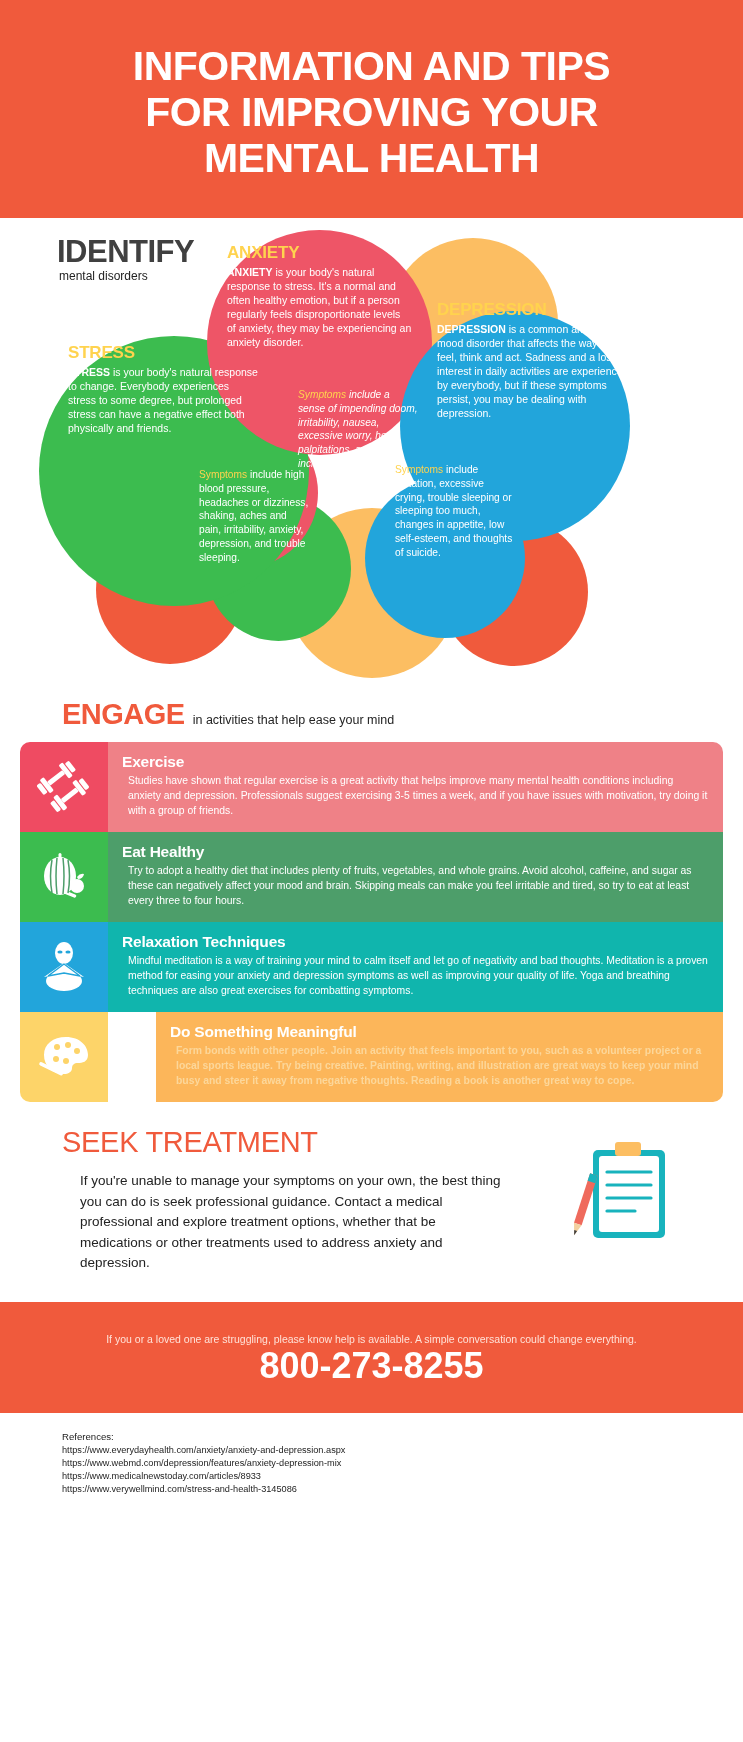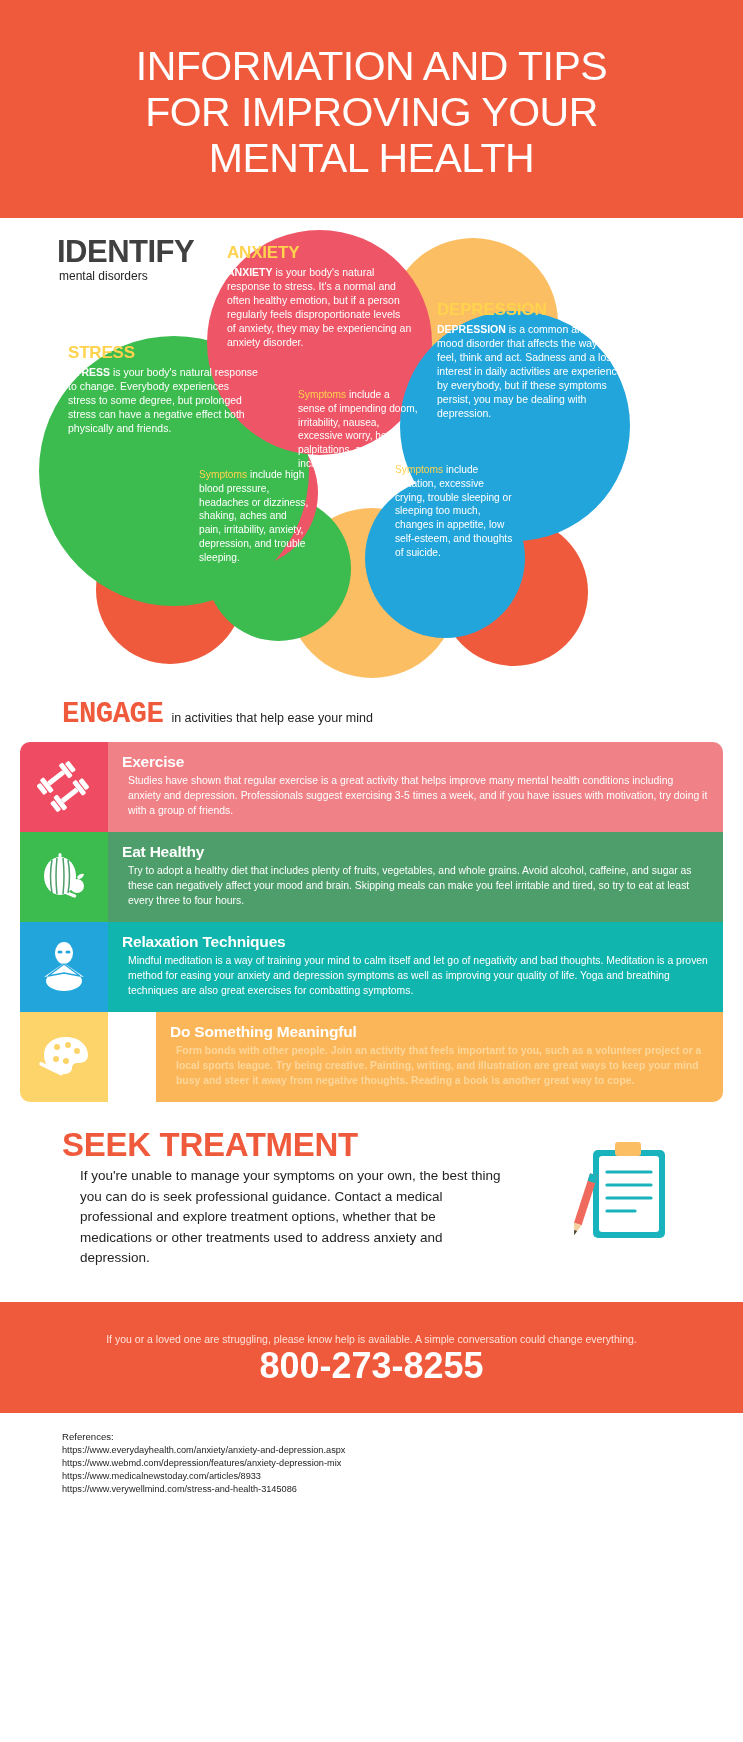--- a/index.html
+++ b/index.html
@@ -15,21 +15,21 @@
     background: #f05a3c;
     height: 218px;
     display: flex; flex-direction: column;
     align-items: center; justify-content: center;
     padding-top: 8px;
   }
   .header h1 {
     color: #ffffff;
     font-size: 41px;
     line-height: 1.12;
-    font-weight: normal;
+    font-weight: bold;
     letter-spacing: -0.5px;
     text-align: center;
     text-transform: uppercase;
     font-family: "Liberation Sans Narrow", "Liberation Sans", sans-serif;
   }
   .header h1 .ln { display: block; }
 
   
   .identify-section {
     position: relative;
@@ -72,32 +72,32 @@
   }
   .txt p { font-size: 10.5px; line-height: 1.34; }
   .txt p b { font-weight: bold; }
   .sym { position: absolute; z-index: 26; color: #ffffff; font-size: 10.2px; line-height: 1.35; }
   .sym .lead { color: #ffd34e; }
 
   .t-anxiety    { left: 227px; top: 25px;  width: 185px; }
   .t-stress     { left: 68px;  top: 125px; width: 190px; }
   .t-depression { left: 437px; top: 82px;  width: 195px; }
   .s-stress     { left: 199px; top: 250px; width: 112px; }
-  .s-anxiety    { left: 298px; top: 170px; width: 120px; }
+  .s-anxiety    { left: 298px; top: 170px; width: 120px; font-style: italic; }
   .s-depress    { left: 395px; top: 245px; width: 120px; }
 
   
   .engage-head {
     padding: 0 0 0 62px;
     display: flex; align-items: baseline; gap: 8px;
     margin-top: 10px;
   }
   .engage-head .big {
     color: #f05a3c; font-size: 29px; font-weight: bold; letter-spacing: -0.5px;
-    font-family: Liberation Mono, monospace;
+    font-family: Liberation Sans, sans-serif;
   }
   .engage-head .sub { color: #232323; font-size: 12.5px; }
 
   .cards { margin: 11px 20px 0 20px; }
   .card {
     display: flex; min-height: 90px; overflow: hidden;
   }
   .card:first-child { border-radius: 10px 10px 0 0; }
   .card:last-child  { border-radius: 0 0 10px 10px; gap: 48px; }
   .card .icon-box {
@@ -126,23 +126,23 @@
   .card.c4 .body p   { color: #fcd79a; font-weight: bold; }
 
   
   .seek {
     position: relative;
     margin: 24px 0 0 0;
     padding: 0 40px 0 62px;
     height: 160px;
   }
   .seek h2 {
-    color: #f05a3c; font-size: 33px; font-weight: bold; letter-spacing: -0.3px;
-    font-family: "Liberation Sans Narrow", "Liberation Sans", sans-serif;
-    margin-bottom: 2px;
+    color: #f05a3c; font-size: 29px; font-weight: normal; letter-spacing: -0.3px;
+    font-family: "Liberation Sans Narrow", "Liberation Sans", sans-serif;
+    margin-bottom: 12px;
   }
   .seek p {
     color: #232323; font-size: 13.5px; line-height: 1.52;
     width: 440px; padding-left: 18px;
   }
   .clipboard { position: absolute; right: 62px; top: 10px; }
 
   
   .lifeline {
     background: #f05a3c;

